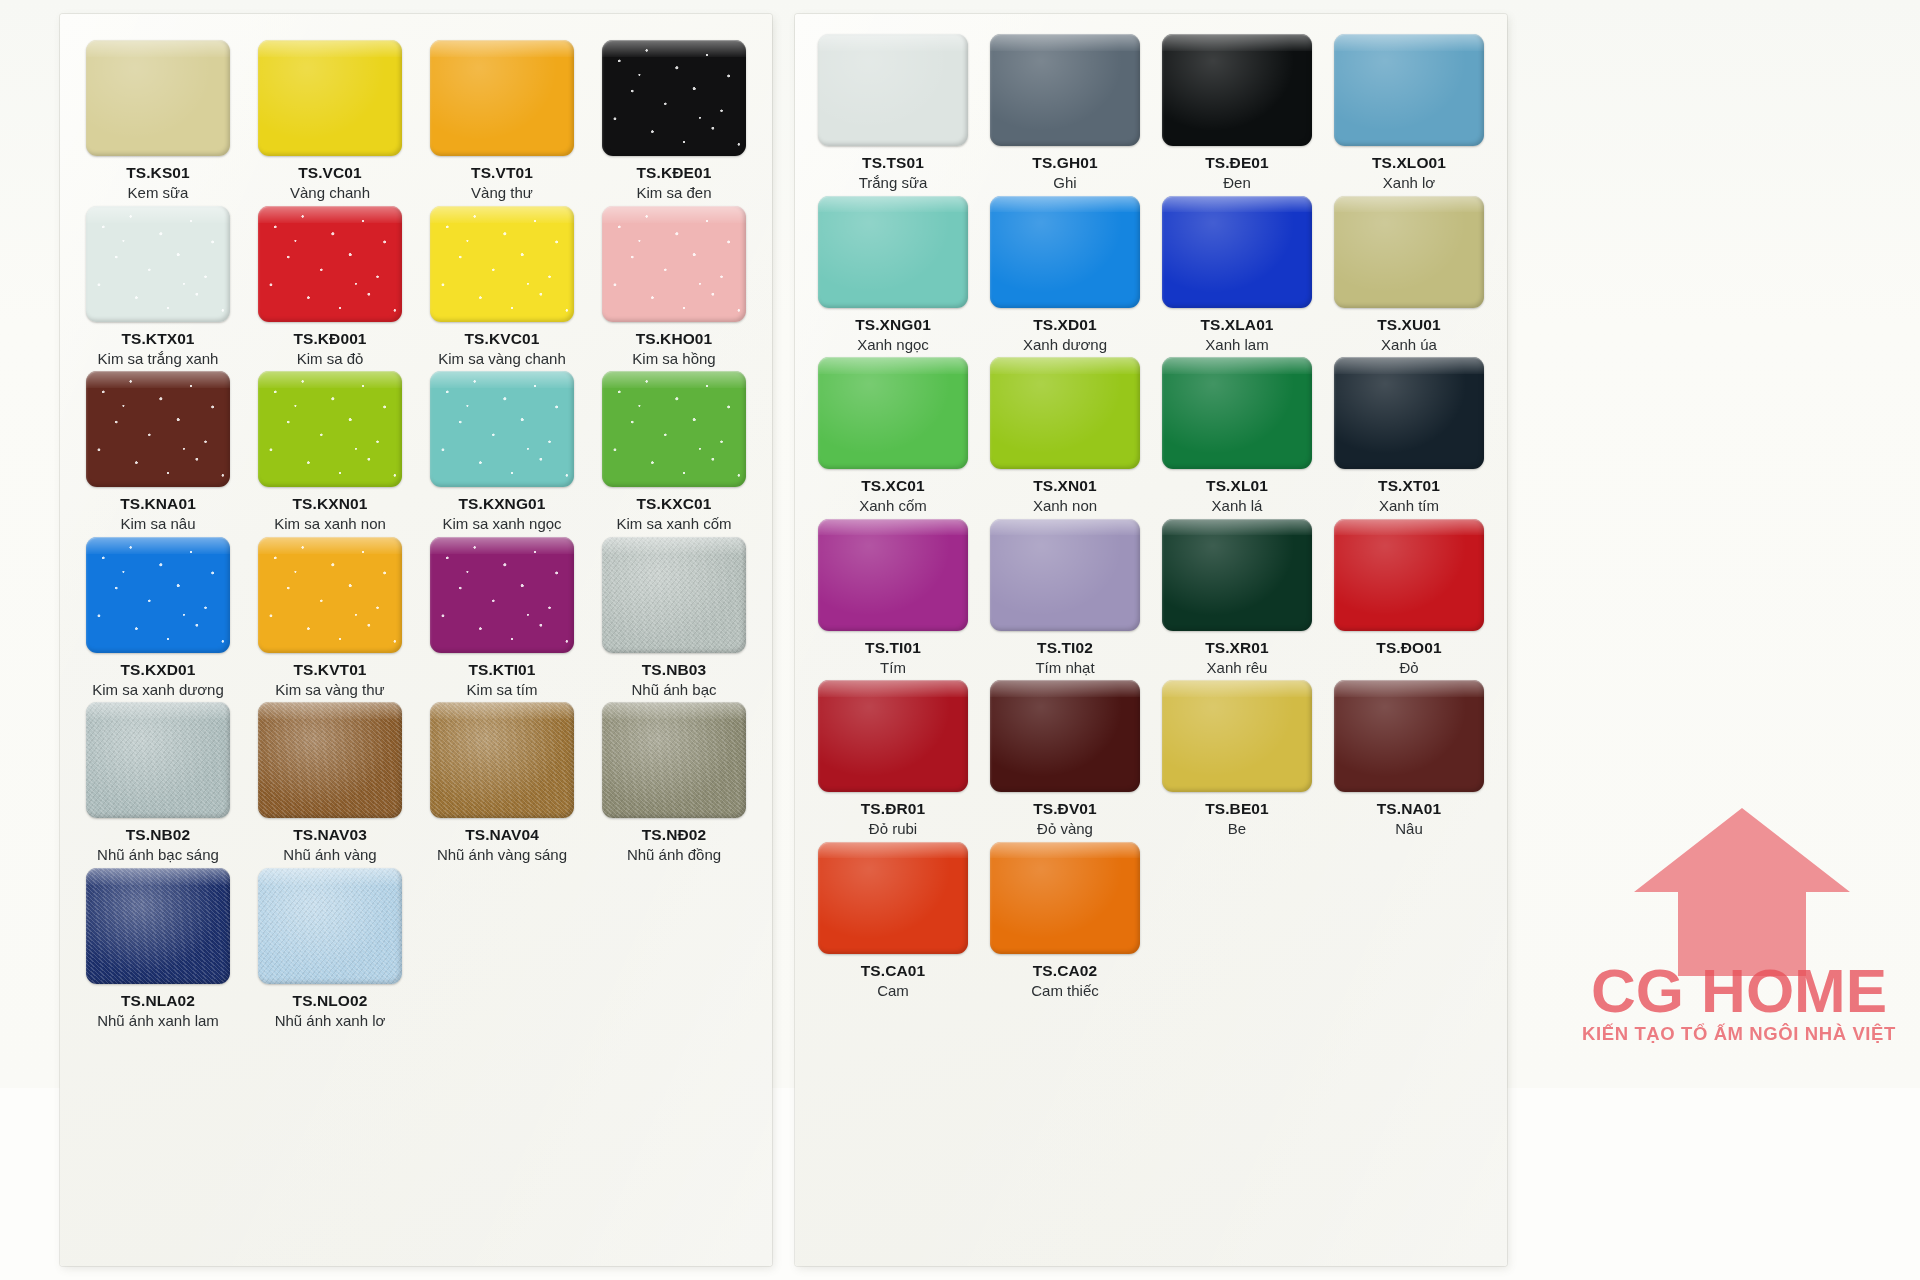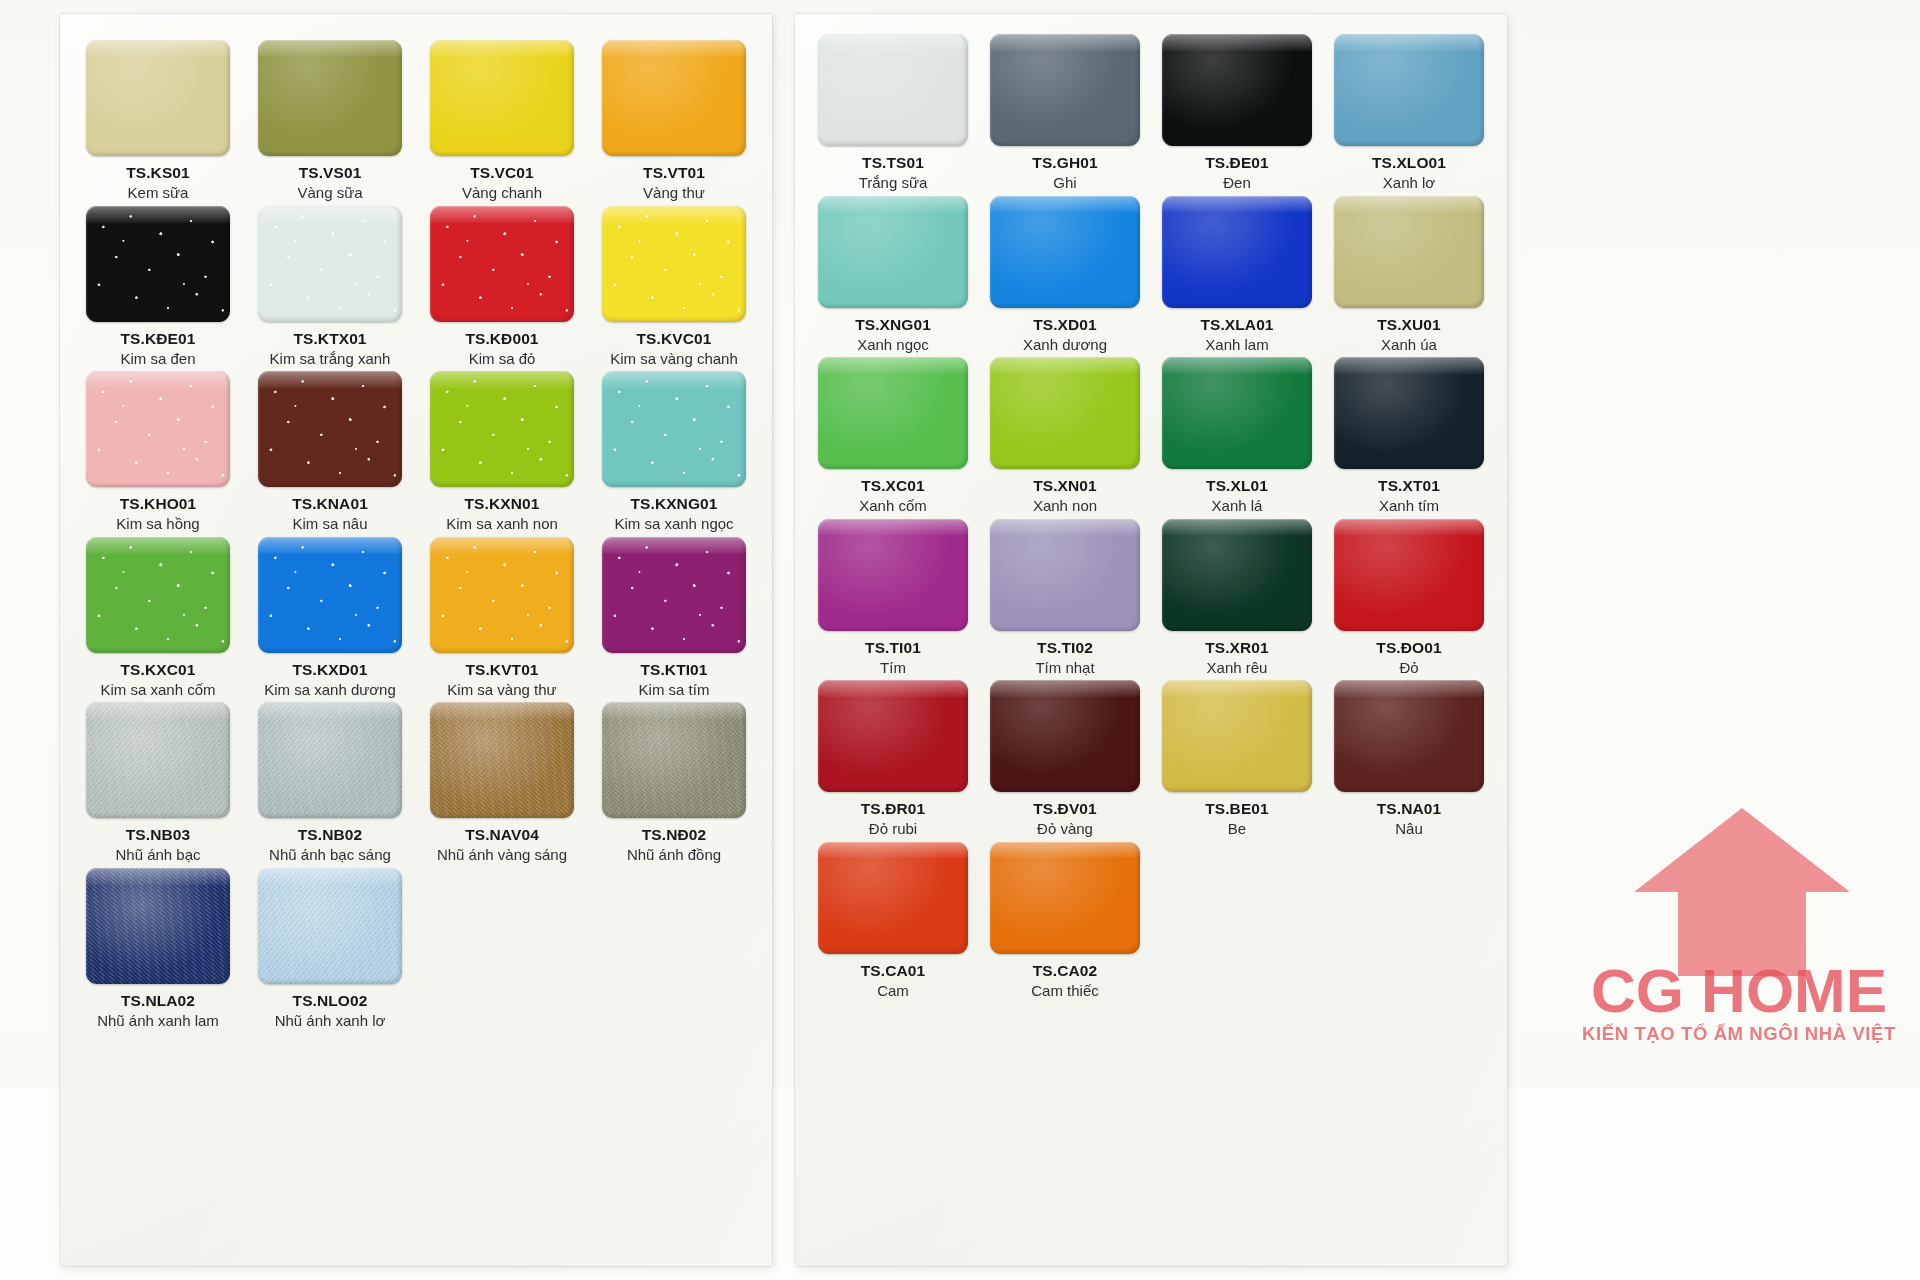--- a/index.html
+++ b/index.html
@@ -200,29 +200,20 @@
         <div class="cell">
           <div class="chip gloss-finish" style="background: rgb(216, 208, 154);">
             <div class="fx"></div>
             <div class="gloss"></div>
             <div class="edge"></div>
           </div>
           <div class="code">TS.KS01</div>
           <div class="name">Kem sữa</div>
         </div>
         <div class="cell">
-          <div class="chip gloss-finish" style="background: rgb(143, 148, 66);">
-            <div class="fx"></div>
-            <div class="gloss"></div>
-            <div class="edge"></div>
-          </div>
-          <div class="code">TS.VS01</div>
-          <div class="name">Vàng sữa</div>
-        </div>
-        <div class="cell">
           <div class="chip gloss-finish" style="background: rgb(234, 212, 27);">
             <div class="fx"></div>
             <div class="gloss"></div>
             <div class="edge"></div>
           </div>
           <div class="code">TS.VC01</div>
           <div class="name">Vàng chanh</div>
         </div>
         <div class="cell">
           <div class="chip gloss-finish" style="background: rgb(240, 168, 26);">
@@ -351,20 +342,29 @@
           <div class="name">Nhũ ánh bạc</div>
         </div>
         <div class="cell">
           <div class="chip pearl" style="background: rgb(173, 189, 189);">
             <div class="fx"></div>
             <div class="gloss"></div>
             <div class="edge"></div>
           </div>
           <div class="code">TS.NB02</div>
           <div class="name">Nhũ ánh bạc sáng</div>
+        </div>
+        <div class="cell">
+          <div class="chip pearl" style="background: rgb(138, 92, 44);">
+            <div class="fx"></div>
+            <div class="gloss"></div>
+            <div class="edge"></div>
+          </div>
+          <div class="code">TS.NAV03</div>
+          <div class="name">Nhũ ánh vàng</div>
         </div>
         <div class="cell">
           <div class="chip pearl" style="background: rgb(154, 114, 54);">
             <div class="fx"></div>
             <div class="gloss"></div>
             <div class="edge"></div>
           </div>
           <div class="code">TS.NAV04</div>
           <div class="name">Nhũ ánh vàng sáng</div>
         </div>

